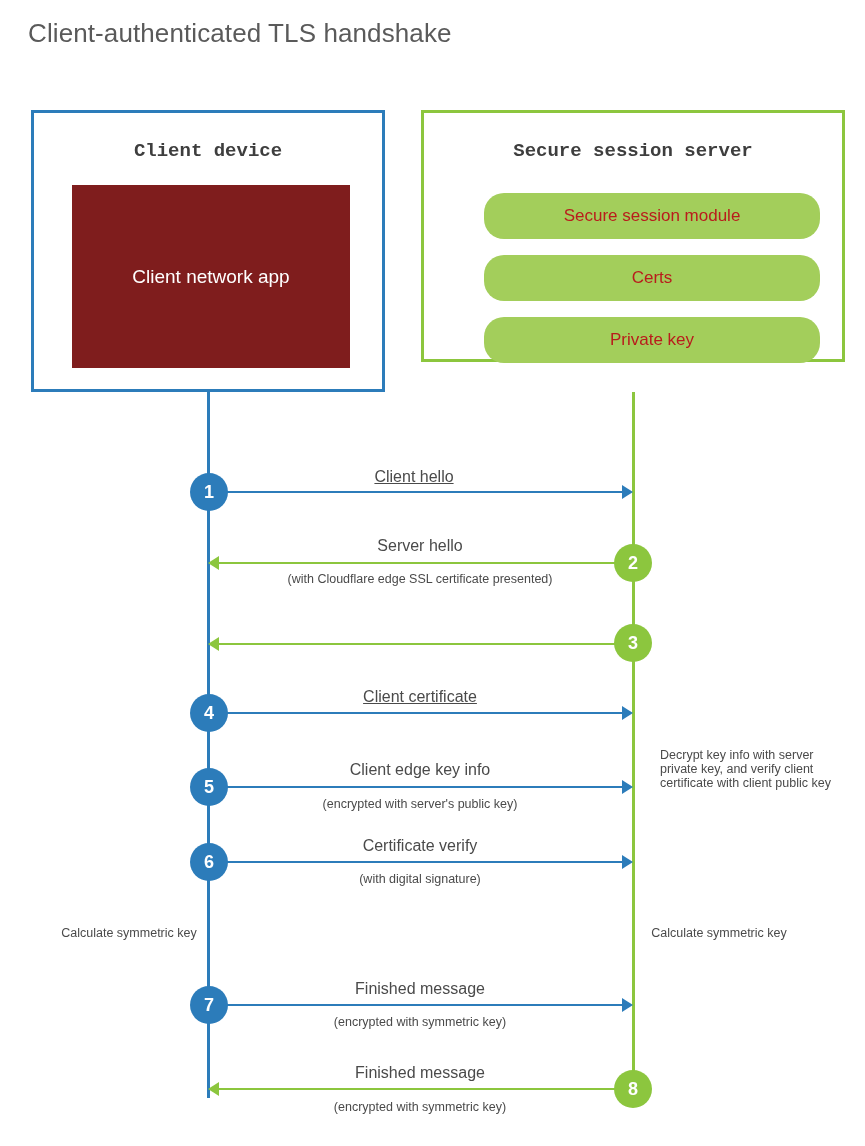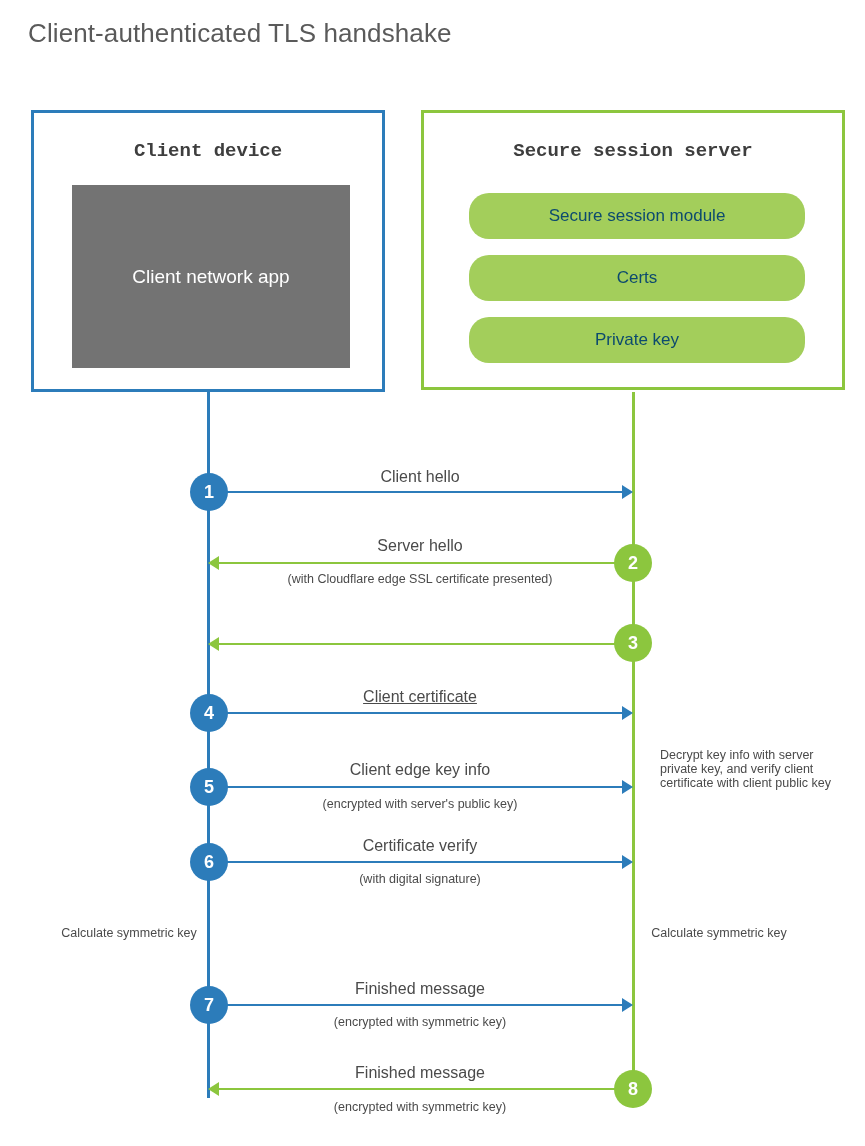--- a/index.html
+++ b/index.html
@@ -38,56 +38,56 @@
     left: 31px;
     top: 110px;
     width: 354px;
     height: 282px;
     border: 3px solid #2c7cba;
   }
   .box-server {
     left: 421px;
     top: 110px;
     width: 424px;
-    height: 280px;
+    height: 252px;
     border: 3px solid #8cc63e;
   }
   .box-heading {
     position: absolute;
     left: 0;
     right: 0;
     top: 27px;
     text-align: center;
     font-size: 19px;
     font-weight: bold;
     color: #3e3e3e;
     font-family: Liberation Mono, monospace;
   }
   .inner-blue {
     position: absolute;
     left: 38px;
     top: 72px;
     width: 278px;
     height: 183px;
-    background: #737373;
+    background: #7f1d1d;
     color: #ffffff;
     display: flex;
     align-items: center;
     justify-content: center;
     text-align: center;
     font-size: 19px;
     line-height: 27px;
   }
   .inner-green {
     position: absolute;
-    left: 45px;
+    left: 60px;
     width: 336px;
     height: 46px;
     background: #a3ce5b;
-    color: #0c4a6e;
+    color: #b91c1c;
     display: flex;
     align-items: center;
     justify-content: center;
     text-align: center;
     font-size: 17px;
     border-radius: 20px;
   }
   .ig1 { top: 80px; }
   .ig2 { top: 142px; }
   .ig3 { top: 204px; }
@@ -188,21 +188,21 @@
     <div class="inner-green ig1">Secure session module</div>
     <div class="inner-green ig2">Certs</div>
     <div class="inner-green ig3">Private key</div>
   </div>
 
   <div class="lifeline lifeline-client"></div>
   <div class="lifeline lifeline-server"></div>
 
   <div class="arrow-line arrow-blue" style="left:208px; top:491px; width:414px;"></div>
   <div class="arrow-head head-right-blue" style="left:622px; top:485px;"></div>
-  <div class="msg-label" style="left:208px; top:468px; width:424px;">Client hello</div>
+  <div class="msg-label" style="left:202px; top:468px; width:424px;text-decoration:underline;">Client hello</div>
   <div class="marker marker-blue" style="left:190px; top:473px;">1</div>
 
   <div class="arrow-line arrow-green" style="left:219px; top:562px; width:414px;"></div>
   <div class="arrow-head head-left-green" style="left:208px; top:556px;"></div>
   <div class="msg-label" style="left:208px; top:537px; width:424px;">Server hello</div>
   <div class="msg-sub" style="left:208px; top:572px; width:424px;">(with Cloudflare edge SSL certificate presented)</div>
   <div class="marker marker-green" style="left:614px; top:544px;">2</div>
 
   <div class="arrow-line arrow-green" style="left:219px; top:643px; width:414px;"></div>
   <div class="arrow-head head-left-green" style="left:208px; top:637px;"></div>

